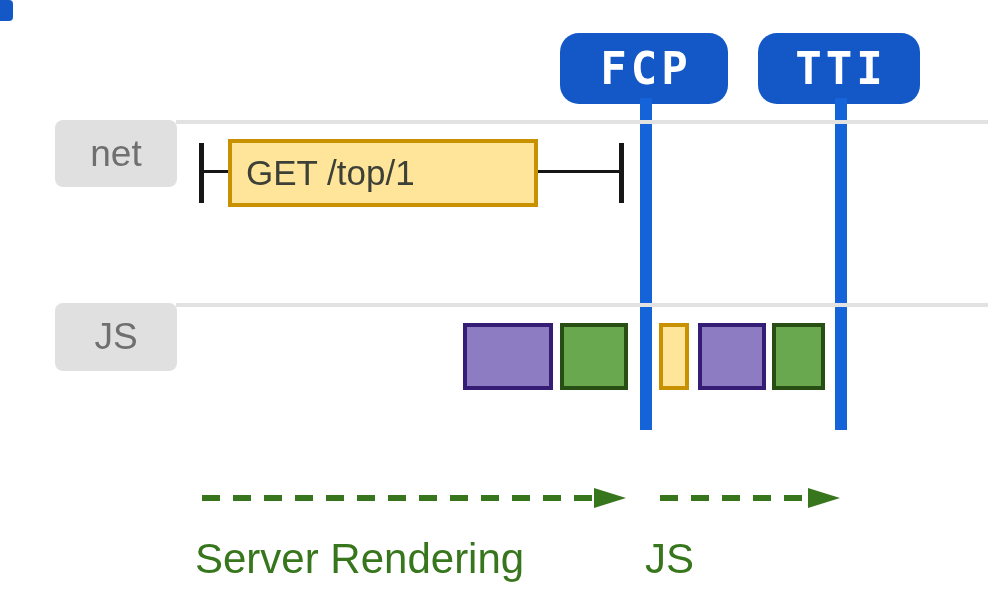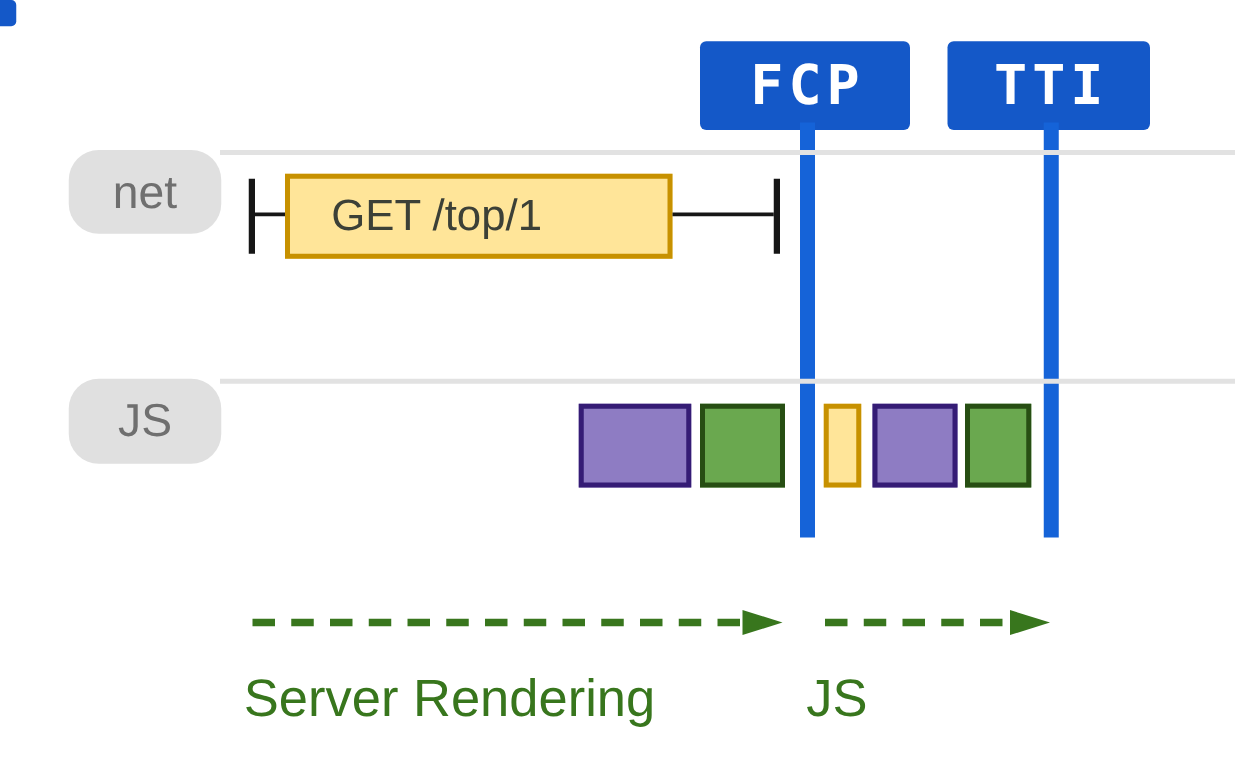--- a/index.html
+++ b/index.html
@@ -17,21 +17,21 @@
   .corner-fragment {
     left: 0; top: 27; width: 13px; height: 21px;
     background: var(--badge-blue);
     border-radius: 0 4px 4px 0;
   }
 
   
   .badge {
     top: 33px; height: 71px;
     background: var(--badge-blue);
-    border-radius: 5px;
+    border-radius: 19px;
     color: #fff;
     font-family: "DejaVu Sans Mono", monospace;
     font-weight: bold;
     font-size: 44px;
     letter-spacing: 4px;
     display: flex; align-items: center; justify-content: center;
     text-indent: 4px; 
   }
   .badge-fcp { left: 560px; width: 168px; }
   .badge-tti { left: 758px; width: 162px; }
@@ -42,21 +42,21 @@
     background: var(--line-blue);
   }
   .line-fcp { left: 640px; }
   .line-tti { left: 835px; }
 
   
   .track-label {
     left: 55px; width: 122px;
     background: var(--label-bg);
     color: var(--label-text);
-    border-radius: 24px;
+    border-radius: 8px;
     font-size: 37px;
     display: flex; align-items: center; justify-content: center;
   }
   .track-label-net { top: 120px; height: 67px; }
   .track-label-js  { top: 303px; height: 68px; }
 
   
   .track-line {
     left: 176px; width: 812px; height: 4px;
     background: var(--track-line);
@@ -78,21 +78,21 @@
   .connector-start { left: 204px; width: 24px; }
   .connector-end   { left: 538px; width: 81px; }
   .request-bar {
     left: 228px; top: 139px; width: 310px; height: 68px;
     box-sizing: border-box;
     background: var(--yellow-fill);
     border: 4px solid var(--yellow-border);
     color: var(--request-text);
     font-size: 35px;
     display: flex; align-items: center;
-    padding-left: 33px;
+    padding-left: 14px;
   }
 
   
   .block {
     top: 323px; height: 67px;
     box-sizing: border-box;
     border: 4px solid transparent;
   }
   .block[data-type="purple"] { background: var(--purple-fill); border-color: var(--purple-border); }
   .block[data-type="green"]  { background: var(--green-fill);  border-color: var(--green-border); }

